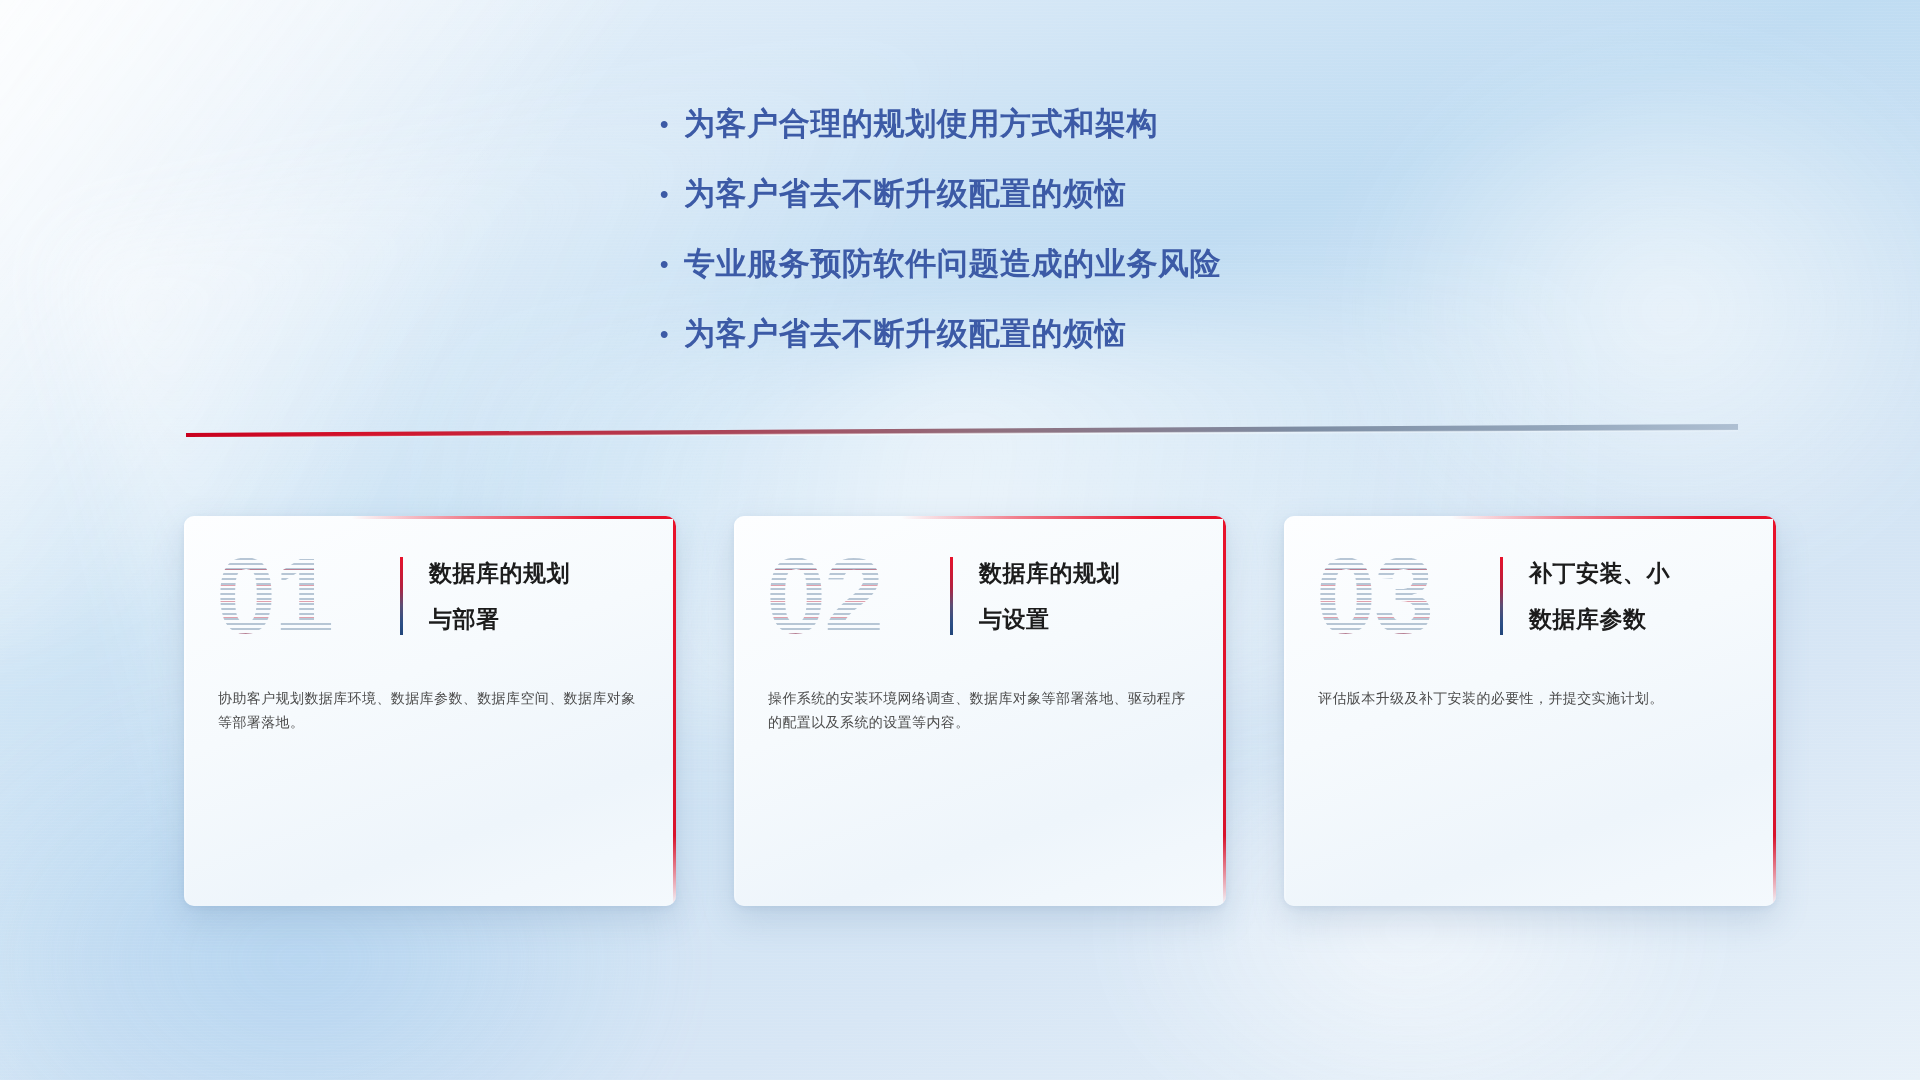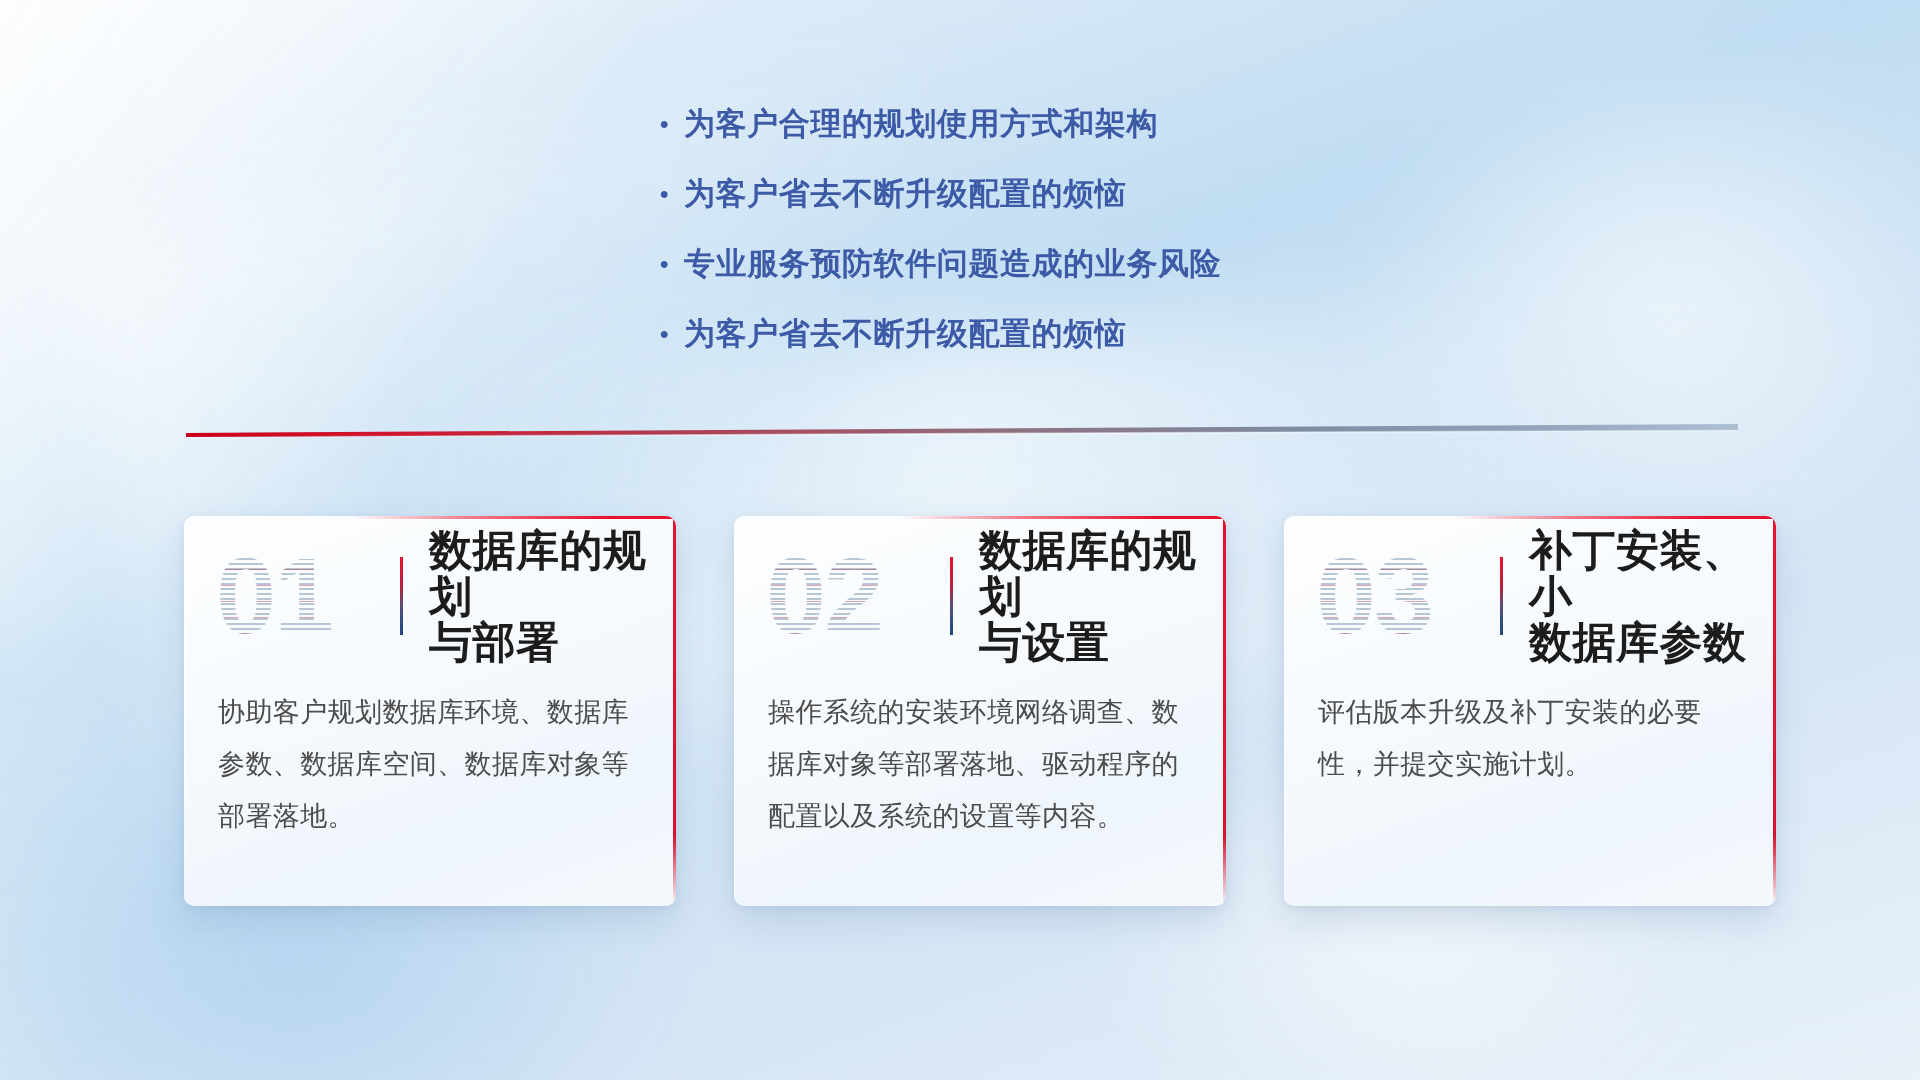--- a/index.html
+++ b/index.html
@@ -197,32 +197,32 @@
     opacity: .75;
   }
   .vbar {
     width: 3px;
     height: 78px;
     flex: 0 0 3px;
     margin-right: 26px;
     background: linear-gradient(180deg, #e8122b 0%, #b5203f 38%, #5c4f75 62%, #2b4f86 85%, #22457a 100%);
   }
   .card-title {
-    font-size: 43px;
+    font-size: 23px;
     font-weight: 700;
     line-height: 46px;
     color: #1c1c1c;
     letter-spacing: .5px;
     white-space: pre-line;
     flex: 1 1 auto;
   }
   .card-body {
     padding: 10px 34px 0 34px;
-    font-size: 27px;
-    line-height: 52px;
+    font-size: 14px;
+    line-height: 24px;
     color: #4c4c4c;
     letter-spacing: .4px;
   }
 </style>
 </head>
 <body>
 
 <div id="slide">
 
   <div class="sweep sweep-a"></div>

